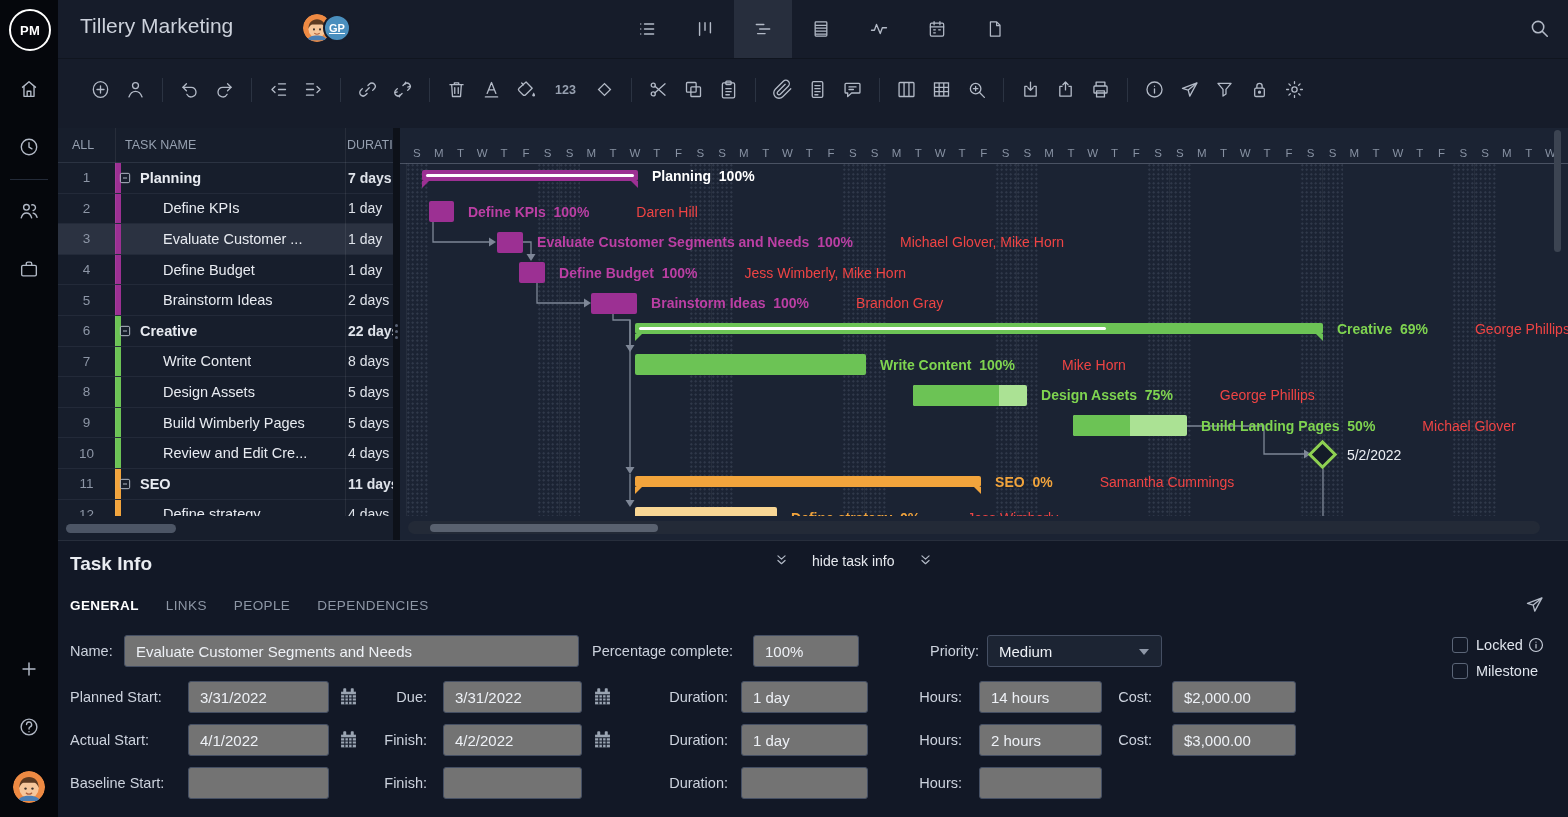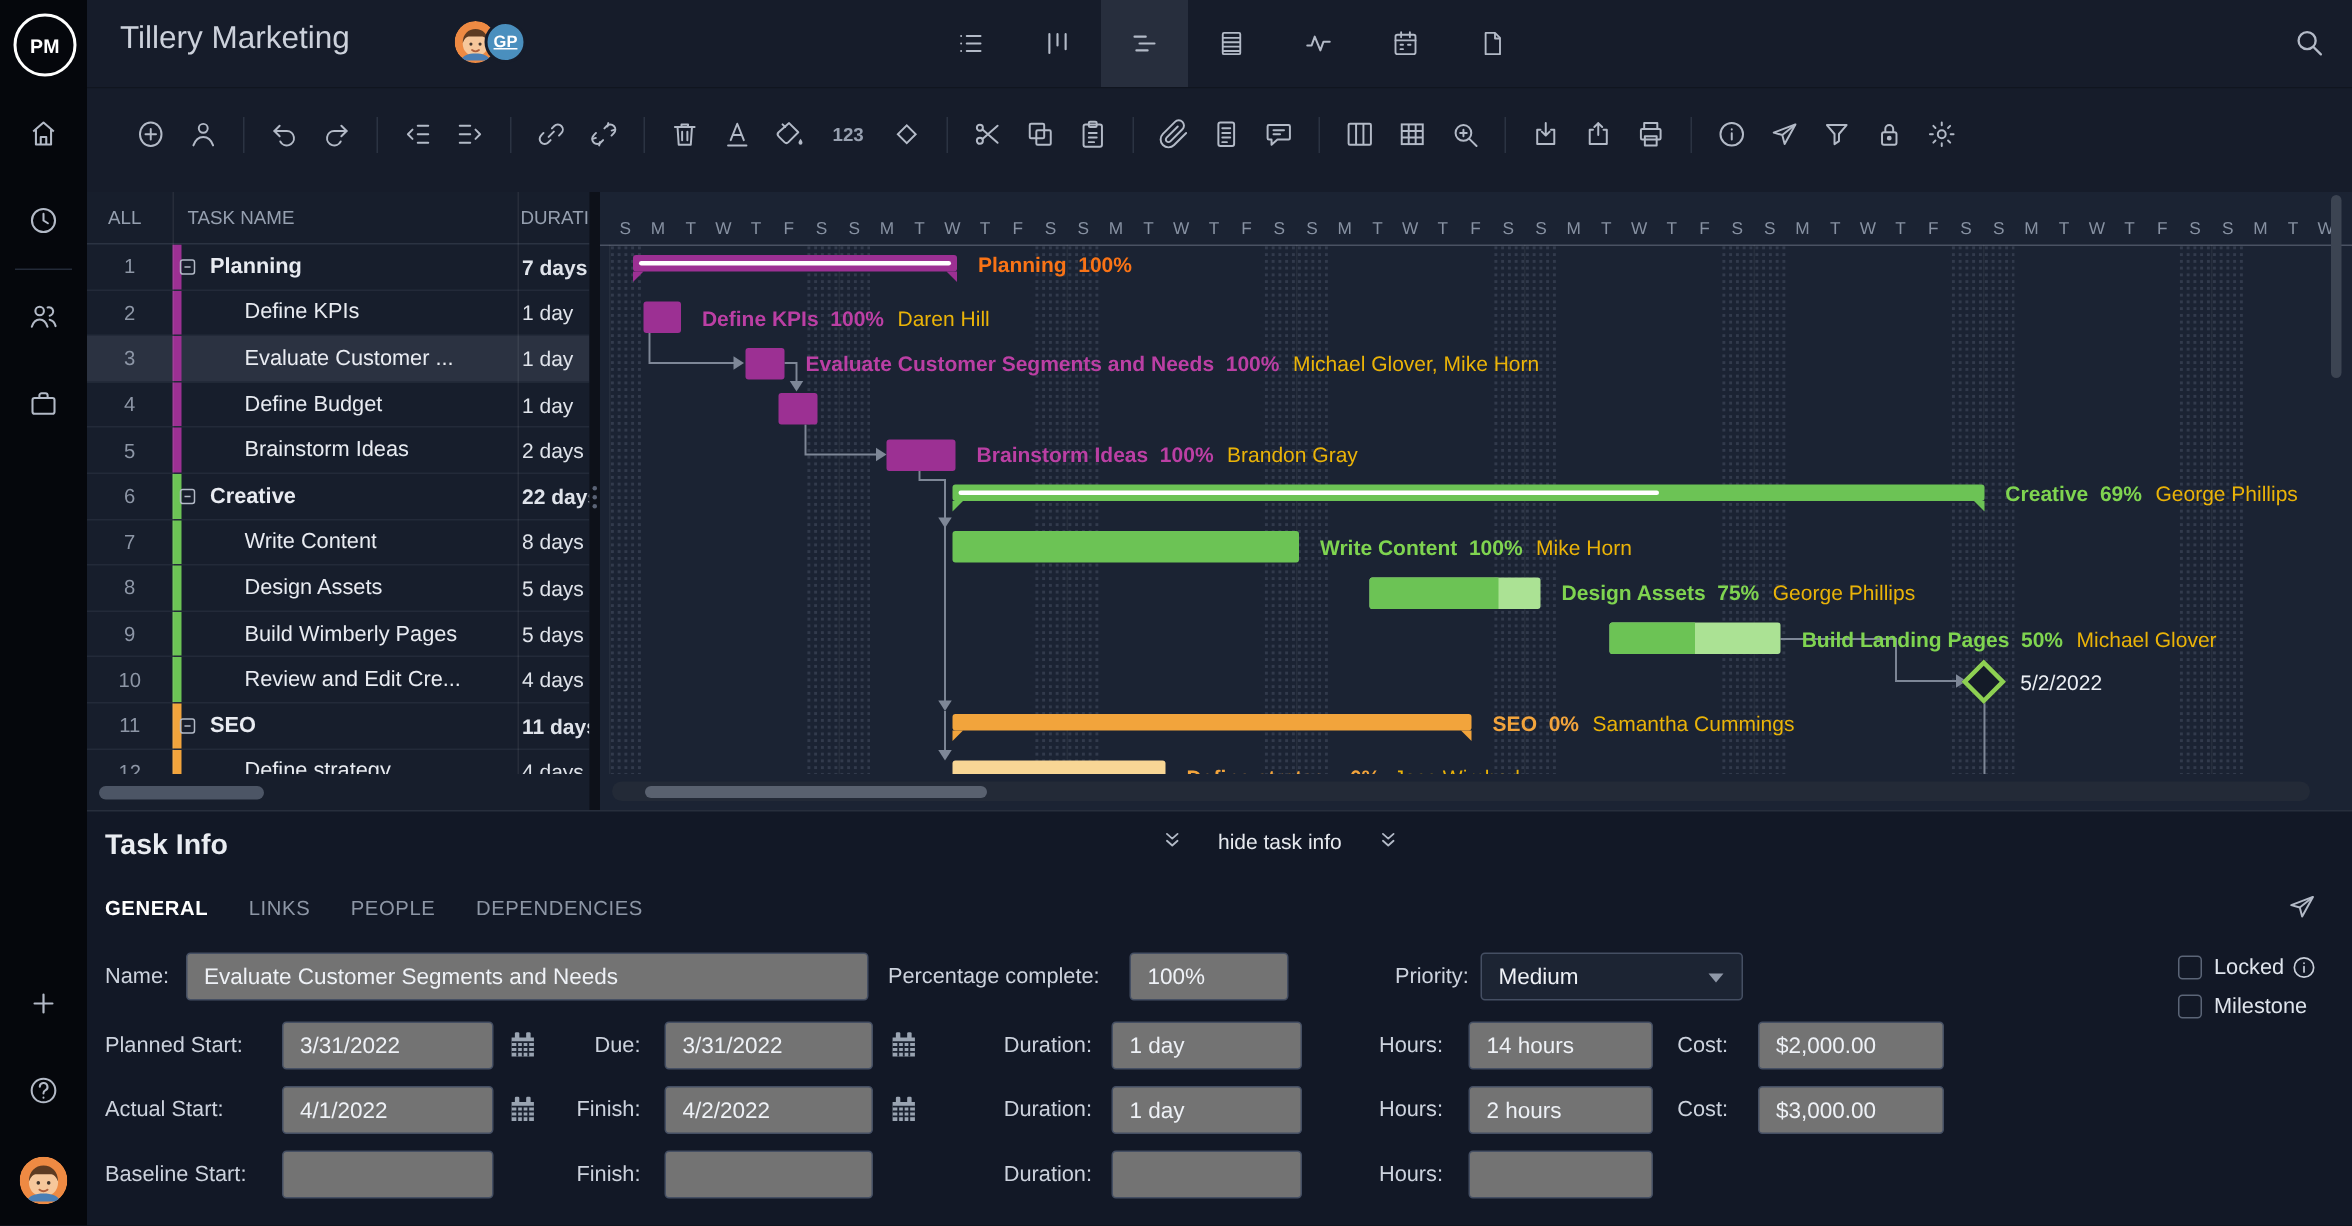--- a/index.html
+++ b/index.html
@@ -77,21 +77,21 @@
   .connectors path.c{stroke:#7e8797;stroke-width:1.3;fill:none;}
   .connectors polygon{fill:#7e8797;}
   .bar{position:absolute;border-radius:2px;cursor:pointer;}
   .bar .fillpart{position:absolute;left:0;top:0;height:100%;border-radius:2px 0 0 2px;}
   .bar .sline{position:absolute;left:4px;top:4px;height:3px;background:#fff;border-radius:2px;}
   .flag{position:absolute;top:100%;width:0;height:0;border-top:7px solid;}
   .flag.l{left:0;border-right:7px solid transparent;}
   .flag.r{right:0;border-left:7px solid transparent;}
   .blabel{position:absolute;white-space:nowrap;font-size:14px;height:21px;display:flex;align-items:center;gap:9px;}
   .blabel .nm{font-weight:700;}
-  .blabel .as{color:#eab308;}
+  .blabel .as{color:#ef4444;margin-left:38px;}
   .milestone{position:absolute;width:15px;height:15px;border:3px solid #8ed052;transform:rotate(45deg);background:#141b28;cursor:pointer;}
   .ms-label{position:absolute;font-size:14px;color:#eceff4;white-space:nowrap;}
   .hscroll{position:absolute;left:8px;top:393px;width:1132px;height:13px;border-radius:7px;background:#232a37;}
   .hscroll .thumb{position:absolute;left:22px;top:2.5px;width:228px;height:8px;border-radius:4px;background:#59616f;cursor:pointer;}
   .vthumb{position:absolute;left:1154px;top:2px;width:7px;height:122px;border-radius:4px;background:#3c4452;cursor:pointer;}
 
   
   .task-info{position:absolute;left:58px;top:540px;width:1510px;height:277px;background:#121826;border-top:1px solid #272e3c;}
   .ti-title{position:absolute;left:12px;top:12px;font-size:19px;font-weight:600;color:#e9ecf1;}
   .hide-ctl{position:absolute;left:715px;top:11px;display:flex;align-items:center;gap:22px;cursor:pointer;}
@@ -881,33 +881,37 @@
           <path d="M787 263 H864 V291 H906" class="c"></path>
           <polygon points="904,286.5 911,291 904,295.5"></polygon>
           <path d="M923 304 V353" class="c"></path>
         </svg>
         <div class="bar summary" style="left: 21.914px; width: 216.038px; top: 7px; height: 11px; background: rgb(156, 48, 147);">
           <div class="flag l" style="border-top-color: rgb(156, 48, 147);"></div>
           <div class="flag r" style="border-top-color: rgb(156, 48, 147);"></div>
           <div class="sline" style="width: 208.038px;"></div>
         </div>
         <div class="blabel" style="left: 251.952px; top: 2px;">
-          <span class="nm" style="color:#f97316">Planning&nbsp; 100%</span>
+          <span class="nm" style="color:#ffffff">Planning&nbsp; 100%</span>
         </div>
         <div class="bar task" style="left: 29.108px; width: 24.852px; top: 38.1px; height: 21px; background: rgb(156, 48, 147);"></div>
         <div class="blabel" style="left: 67.96px; top: 38.1px;">
           <span class="nm" style="color:#bb3fa4">Define KPIs&nbsp; 100%</span>
           <span class="as">Daren Hill</span>
         </div>
         <div class="bar task" style="left: 96.906px; width: 26.16px; top: 68.7px; height: 21px; background: rgb(156, 48, 147);"></div>
         <div class="blabel" style="left: 137.066px; top: 68.7px;">
           <span class="nm" style="color:#bb3fa4">Evaluate Customer Segments and Needs&nbsp; 100%</span>
           <span class="as">Michael Glover, Mike Horn</span>
         </div>
         <div class="bar task" style="left: 118.924px; width: 26.16px; top: 99.3px; height: 21px; background: rgb(156, 48, 147);"></div>
+        <div class="blabel" style="left: 159.084px; top: 99.3px;">
+          <span class="nm" style="color:#bb3fa4">Define Budget&nbsp; 100%</span>
+          <span class="as">Jess Wimberly, Mike Horn</span>
+        </div>
         <div class="bar task" style="left: 191.082px; width: 45.998px; top: 129.9px; height: 21px; background: rgb(156, 48, 147);"></div>
         <div class="blabel" style="left: 251.08px; top: 129.9px;">
           <span class="nm" style="color:#bb3fa4">Brainstorm Ideas&nbsp; 100%</span>
           <span class="as">Brandon Gray</span>
         </div>
         <div class="bar summary" style="left: 234.9px; width: 688.008px; top: 160px; height: 11px; background: rgb(108, 195, 85);">
           <div class="flag l" style="border-top-color: rgb(108, 195, 85);"></div>
           <div class="flag r" style="border-top-color: rgb(108, 195, 85);"></div>
           <div class="sline" style="width: 466.726px;"></div>
         </div>

